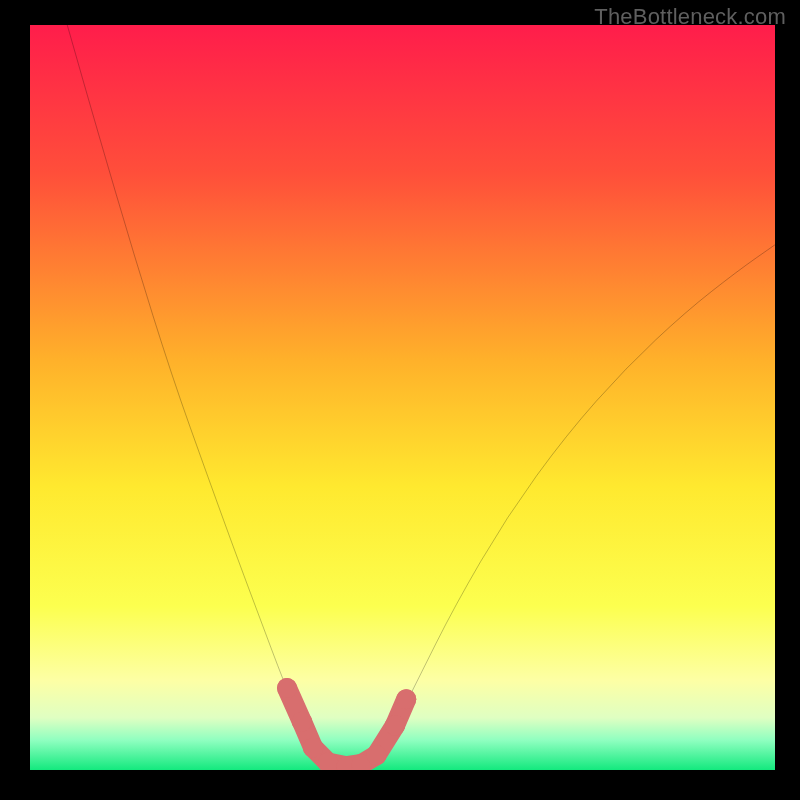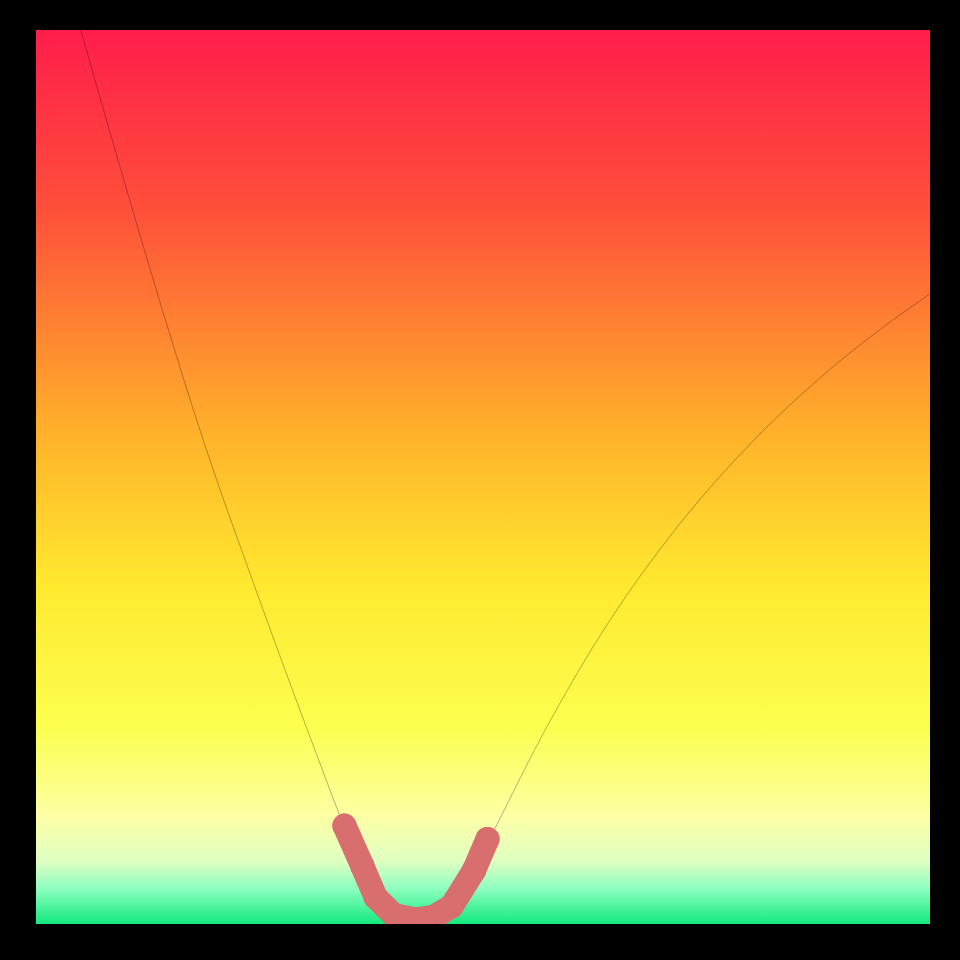--- a/index.html
+++ b/index.html
@@ -50,20 +50,21 @@
     font-size: 22px;
     font-weight: 500;
     letter-spacing: 0.2px;
   }
 </style>
 </head>
 <body>
 
 <div class="frame">
 
+  <div class="watermark">TheBottleneck.com</div>
 
   <div class="plot">
     <svg class="gradient" viewBox="0 0 100 100" preserveAspectRatio="none">
       <defs>
         <linearGradient id="bg" x1="0" y1="0" x2="0" y2="1">
             <stop offset="0%" stop-color="#ff1d4b"></stop>
             <stop offset="20%" stop-color="#ff4f3a"></stop>
             <stop offset="45%" stop-color="#ffb12a"></stop>
             <stop offset="62%" stop-color="#ffe92f"></stop>
             <stop offset="78%" stop-color="#fcff4f"></stop>

